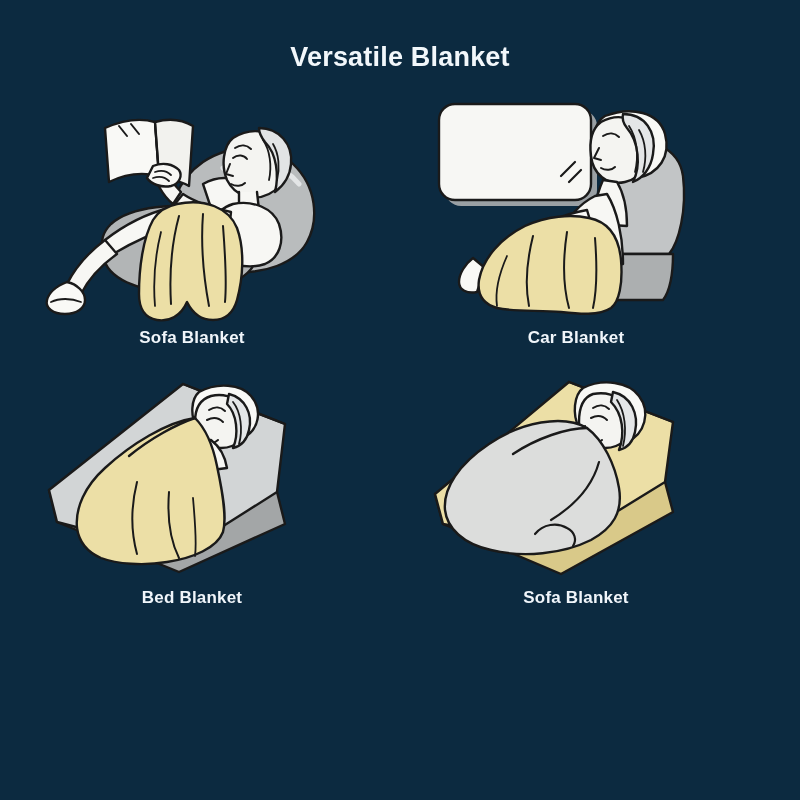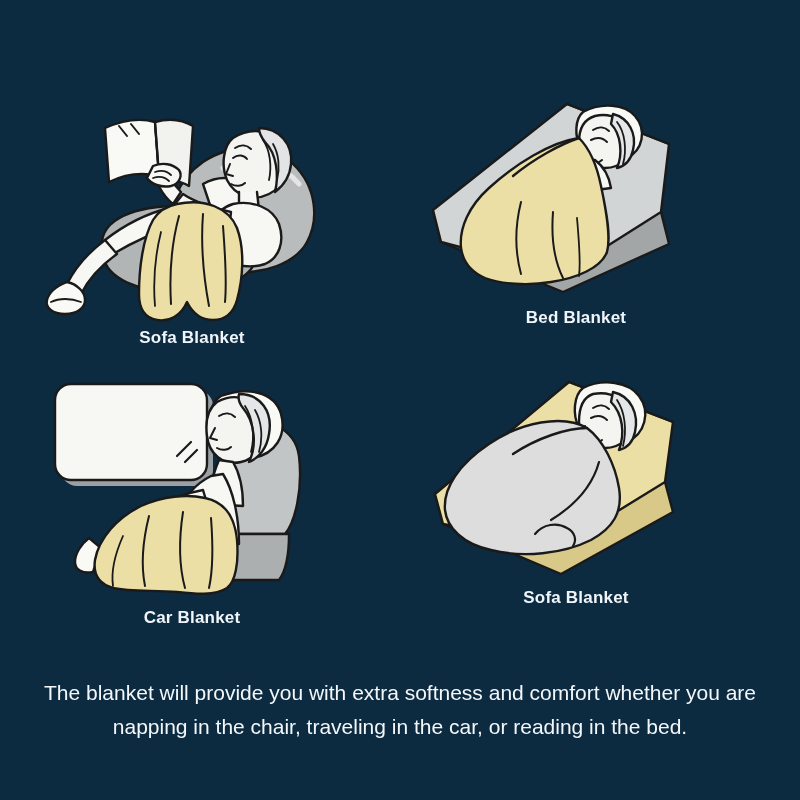--- a/index.html
+++ b/index.html
@@ -83,20 +83,21 @@
   }
 
   
   svg { overflow: visible; }
 </style>
 </head>
 <body>
 
 <div class="page">
 
+  <div class="title">Versatile Blanket</div>
 
   <div class="grid">
 
     <div class="panel">
       <svg class="art" viewBox="0 0 330 232">
         <g stroke="#1a1a1a" stroke-width="2.4" stroke-linejoin="round" stroke-linecap="round" fill="none">
 
           <path d="M176 70 C206 50 246 52 266 72 C290 95 292 128 280 150 C268 172 236 182 206 180 C176 178 152 164 146 142 C140 118 150 88 176 70 Z" fill="#b9bcbd"></path>
 
           <path d="M84 132 C104 114 150 110 186 118 C218 125 232 142 230 162 C228 186 196 200 152 200 C110 200 80 186 76 164 C73 148 76 140 84 132 Z" fill="#b2b5b6"></path>
@@ -148,20 +149,71 @@
                    C174 228 166 222 160 210 C154 224 142 230 130 228 C118 226 112 216 112 202
                    C112 176 116 146 126 128 C132 118 140 114 150 112 Z" fill="#ecdfa6"></path>
 
           <path d="M152 124 C146 146 142 178 144 212" stroke-width="2"></path>
           <path d="M176 122 C174 148 176 182 182 214" stroke-width="2"></path>
           <path d="M196 134 C198 160 200 188 198 210" stroke-width="2"></path>
           <path d="M134 140 C128 164 126 190 128 214" stroke-width="1.8"></path>
         </g>
       </svg>
       <div class="panel-label">Sofa Blanket</div>
+    </div>
+
+    <div class="panel">
+      <svg class="art" viewBox="0 0 330 232">
+        <g stroke="#1a1a1a" stroke-width="2.4" stroke-linejoin="round" stroke-linecap="round" fill="none">
+
+          <rect x="34" y="18" rx="16" ry="16" width="152" height="96" fill="#9aa0a4" stroke="none"></rect>
+
+          <rect x="28" y="12" rx="16" ry="16" width="152" height="96" fill="#f7f7f4"></rect>
+
+          <path d="M150 84 L164 70 M158 90 L170 78" stroke-width="2.2"></path>
+
+          <path d="M206 50 C240 44 268 56 272 84 C276 118 268 150 258 162 L206 162 C196 132 194 76 206 50 Z" fill="#c2c5c6"></path>
+
+          <path d="M206 162 L262 162 C262 186 258 200 252 208 L204 208 C200 192 200 174 206 162 Z" fill="#acafb0"></path>
+
+          <path d="M194 24 C220 14 248 20 254 42 C260 64 248 82 226 86 C206 90 188 80 184 60 C181 44 184 30 194 24 Z" fill="#f9f9f6"></path>
+
+          <path d="M190 30 C208 20 230 26 236 46 C242 66 232 86 214 90 C196 94 182 82 180 64 C178 48 182 36 190 30 Z" fill="#f4f4f1"></path>
+
+          <path d="M212 22 C234 22 246 40 242 62 C240 76 232 86 222 90 C230 74 228 50 216 36 C212 31 211 26 212 22 Z" fill="#e4e6e7"></path>
+
+          <path d="M192 44 C198 40 204 41 208 45" stroke-width="2"></path>
+          <path d="M188 56 L183 66 L190 68" stroke-width="2"></path>
+          <path d="M190 76 C195 79 201 78 204 75" stroke-width="2"></path>
+          <path d="M218 34 C226 46 228 64 224 80" stroke-width="1.8"></path>
+          <path d="M228 38 C235 50 236 66 232 80" stroke-width="1.8"></path>
+
+          <path d="M192 88 C186 102 182 118 184 132 L216 134 C216 116 212 100 206 90 Z" fill="#f7f7f4"></path>
+
+          <path d="M184 104 C168 112 156 126 152 142 C148 160 156 174 172 178 L212 172 C212 144 206 118 196 102 Z" fill="#f7f7f4"></path>
+
+          <path d="M176 118 C154 122 134 130 118 142 L124 158 C142 148 162 140 182 138 Z" fill="#f9f9f6"></path>
+
+          <path d="M118 138 C108 138 100 142 98 148 C96 155 104 160 114 160 C124 160 130 155 130 148 C130 142 126 138 118 138 Z" fill="#f9f9f6"></path>
+          <path d="M102 146 C110 143 120 143 127 147" stroke-width="1.8"></path>
+          <path d="M104 152 C112 149 121 149 128 152" stroke-width="1.8"></path>
+
+          <path d="M62 166 C54 172 48 182 48 190 C48 198 56 202 66 200 L74 176 Z" fill="#f9f9f6"></path>
+
+          <path d="M178 126 C198 130 208 146 210 168 C212 192 208 210 200 216
+                   C188 224 168 222 150 220 C128 218 104 220 86 216
+                   C72 212 66 202 68 188 C72 166 90 146 114 134 C136 124 160 122 178 126 Z" fill="#ecdfa6"></path>
+
+          <path d="M122 144 C116 168 114 194 118 214" stroke-width="2"></path>
+          <path d="M156 140 C152 166 152 194 158 216" stroke-width="2"></path>
+          <path d="M184 146 C186 172 186 198 182 216" stroke-width="2"></path>
+          <path d="M96 164 C88 182 84 200 86 214" stroke-width="1.8"></path>
+        </g>
+      </svg>
+      <div class="panel-label">Car Blanket</div>
     </div>
 
     <div class="panel panel-row2">
       <svg class="art" viewBox="0 0 330 212">
         <g stroke="#1a1a1a" stroke-width="2.4" stroke-linejoin="round" stroke-linecap="round" fill="none">
 
           <path d="M22 118 L30 150 L152 200 L258 152 L250 120 Z" fill="#a3a6a7"></path>
 
           <path d="M156 12 L258 52 L250 120 L152 182 L30 150 L22 118 Z" fill="#d2d5d6"></path>
 
@@ -194,71 +246,20 @@
           <path d="M110 110 C104 134 104 160 110 182" stroke-width="2"></path>
           <path d="M142 120 C140 146 144 170 152 186" stroke-width="2"></path>
           <path d="M166 126 C168 150 170 170 168 184" stroke-width="1.8"></path>
 
           <path d="M168 46 C150 52 124 66 102 84" stroke-width="2.4"></path>
         </g>
       </svg>
       <div class="panel-label">Bed Blanket</div>
     </div>
 
-    <div class="panel">
-      <svg class="art" viewBox="0 0 330 232">
-        <g stroke="#1a1a1a" stroke-width="2.4" stroke-linejoin="round" stroke-linecap="round" fill="none">
-
-          <rect x="34" y="18" rx="16" ry="16" width="152" height="96" fill="#9aa0a4" stroke="none"></rect>
-
-          <rect x="28" y="12" rx="16" ry="16" width="152" height="96" fill="#f7f7f4"></rect>
-
-          <path d="M150 84 L164 70 M158 90 L170 78" stroke-width="2.2"></path>
-
-          <path d="M206 50 C240 44 268 56 272 84 C276 118 268 150 258 162 L206 162 C196 132 194 76 206 50 Z" fill="#c2c5c6"></path>
-
-          <path d="M206 162 L262 162 C262 186 258 200 252 208 L204 208 C200 192 200 174 206 162 Z" fill="#acafb0"></path>
-
-          <path d="M194 24 C220 14 248 20 254 42 C260 64 248 82 226 86 C206 90 188 80 184 60 C181 44 184 30 194 24 Z" fill="#f9f9f6"></path>
-
-          <path d="M190 30 C208 20 230 26 236 46 C242 66 232 86 214 90 C196 94 182 82 180 64 C178 48 182 36 190 30 Z" fill="#f4f4f1"></path>
-
-          <path d="M212 22 C234 22 246 40 242 62 C240 76 232 86 222 90 C230 74 228 50 216 36 C212 31 211 26 212 22 Z" fill="#e4e6e7"></path>
-
-          <path d="M192 44 C198 40 204 41 208 45" stroke-width="2"></path>
-          <path d="M188 56 L183 66 L190 68" stroke-width="2"></path>
-          <path d="M190 76 C195 79 201 78 204 75" stroke-width="2"></path>
-          <path d="M218 34 C226 46 228 64 224 80" stroke-width="1.8"></path>
-          <path d="M228 38 C235 50 236 66 232 80" stroke-width="1.8"></path>
-
-          <path d="M192 88 C186 102 182 118 184 132 L216 134 C216 116 212 100 206 90 Z" fill="#f7f7f4"></path>
-
-          <path d="M184 104 C168 112 156 126 152 142 C148 160 156 174 172 178 L212 172 C212 144 206 118 196 102 Z" fill="#f7f7f4"></path>
-
-          <path d="M176 118 C154 122 134 130 118 142 L124 158 C142 148 162 140 182 138 Z" fill="#f9f9f6"></path>
-
-          <path d="M118 138 C108 138 100 142 98 148 C96 155 104 160 114 160 C124 160 130 155 130 148 C130 142 126 138 118 138 Z" fill="#f9f9f6"></path>
-          <path d="M102 146 C110 143 120 143 127 147" stroke-width="1.8"></path>
-          <path d="M104 152 C112 149 121 149 128 152" stroke-width="1.8"></path>
-
-          <path d="M62 166 C54 172 48 182 48 190 C48 198 56 202 66 200 L74 176 Z" fill="#f9f9f6"></path>
-
-          <path d="M178 126 C198 130 208 146 210 168 C212 192 208 210 200 216
-                   C188 224 168 222 150 220 C128 218 104 220 86 216
-                   C72 212 66 202 68 188 C72 166 90 146 114 134 C136 124 160 122 178 126 Z" fill="#ecdfa6"></path>
-
-          <path d="M122 144 C116 168 114 194 118 214" stroke-width="2"></path>
-          <path d="M156 140 C152 166 152 194 158 216" stroke-width="2"></path>
-          <path d="M184 146 C186 172 186 198 182 216" stroke-width="2"></path>
-          <path d="M96 164 C88 182 84 200 86 214" stroke-width="1.8"></path>
-        </g>
-      </svg>
-      <div class="panel-label">Car Blanket</div>
-    </div>
-
     <div class="panel panel-row2">
       <svg class="art" viewBox="0 0 330 212">
         <g stroke="#1a1a1a" stroke-width="2.4" stroke-linejoin="round" stroke-linecap="round" fill="none">
 
           <path d="M24 122 L32 152 L150 202 L262 140 L254 110 Z" fill="#d9c989"></path>
 
           <path d="M158 10 L262 50 L254 110 L150 174 L32 152 L24 122 Z" fill="#ecdfa6"></path>
           <path d="M158 10 L262 50" stroke-width="2.4"></path>
 
           <path d="M172 16 C192 6 218 10 228 24 C240 40 234 62 216 70 C198 78 176 72 168 56 C161 42 163 23 172 16 Z" fill="#f9f9f6"></path>
@@ -284,15 +285,14 @@
           <path d="M124 162 C132 152 146 150 156 156 C164 160 166 168 162 174" stroke-width="2.2"></path>
 
           <path d="M176 56 C156 56 126 66 102 82" stroke-width="2.4"></path>
         </g>
       </svg>
       <div class="panel-label">Sofa Blanket</div>
     </div>
 
   </div>
 
-  <div class="caption">The blanket will provide you with extra softness and comfort whether you are napping in the chair, traveling in the car, or reading in the bed.</div>
 
 </div>
 
 </body></html>

